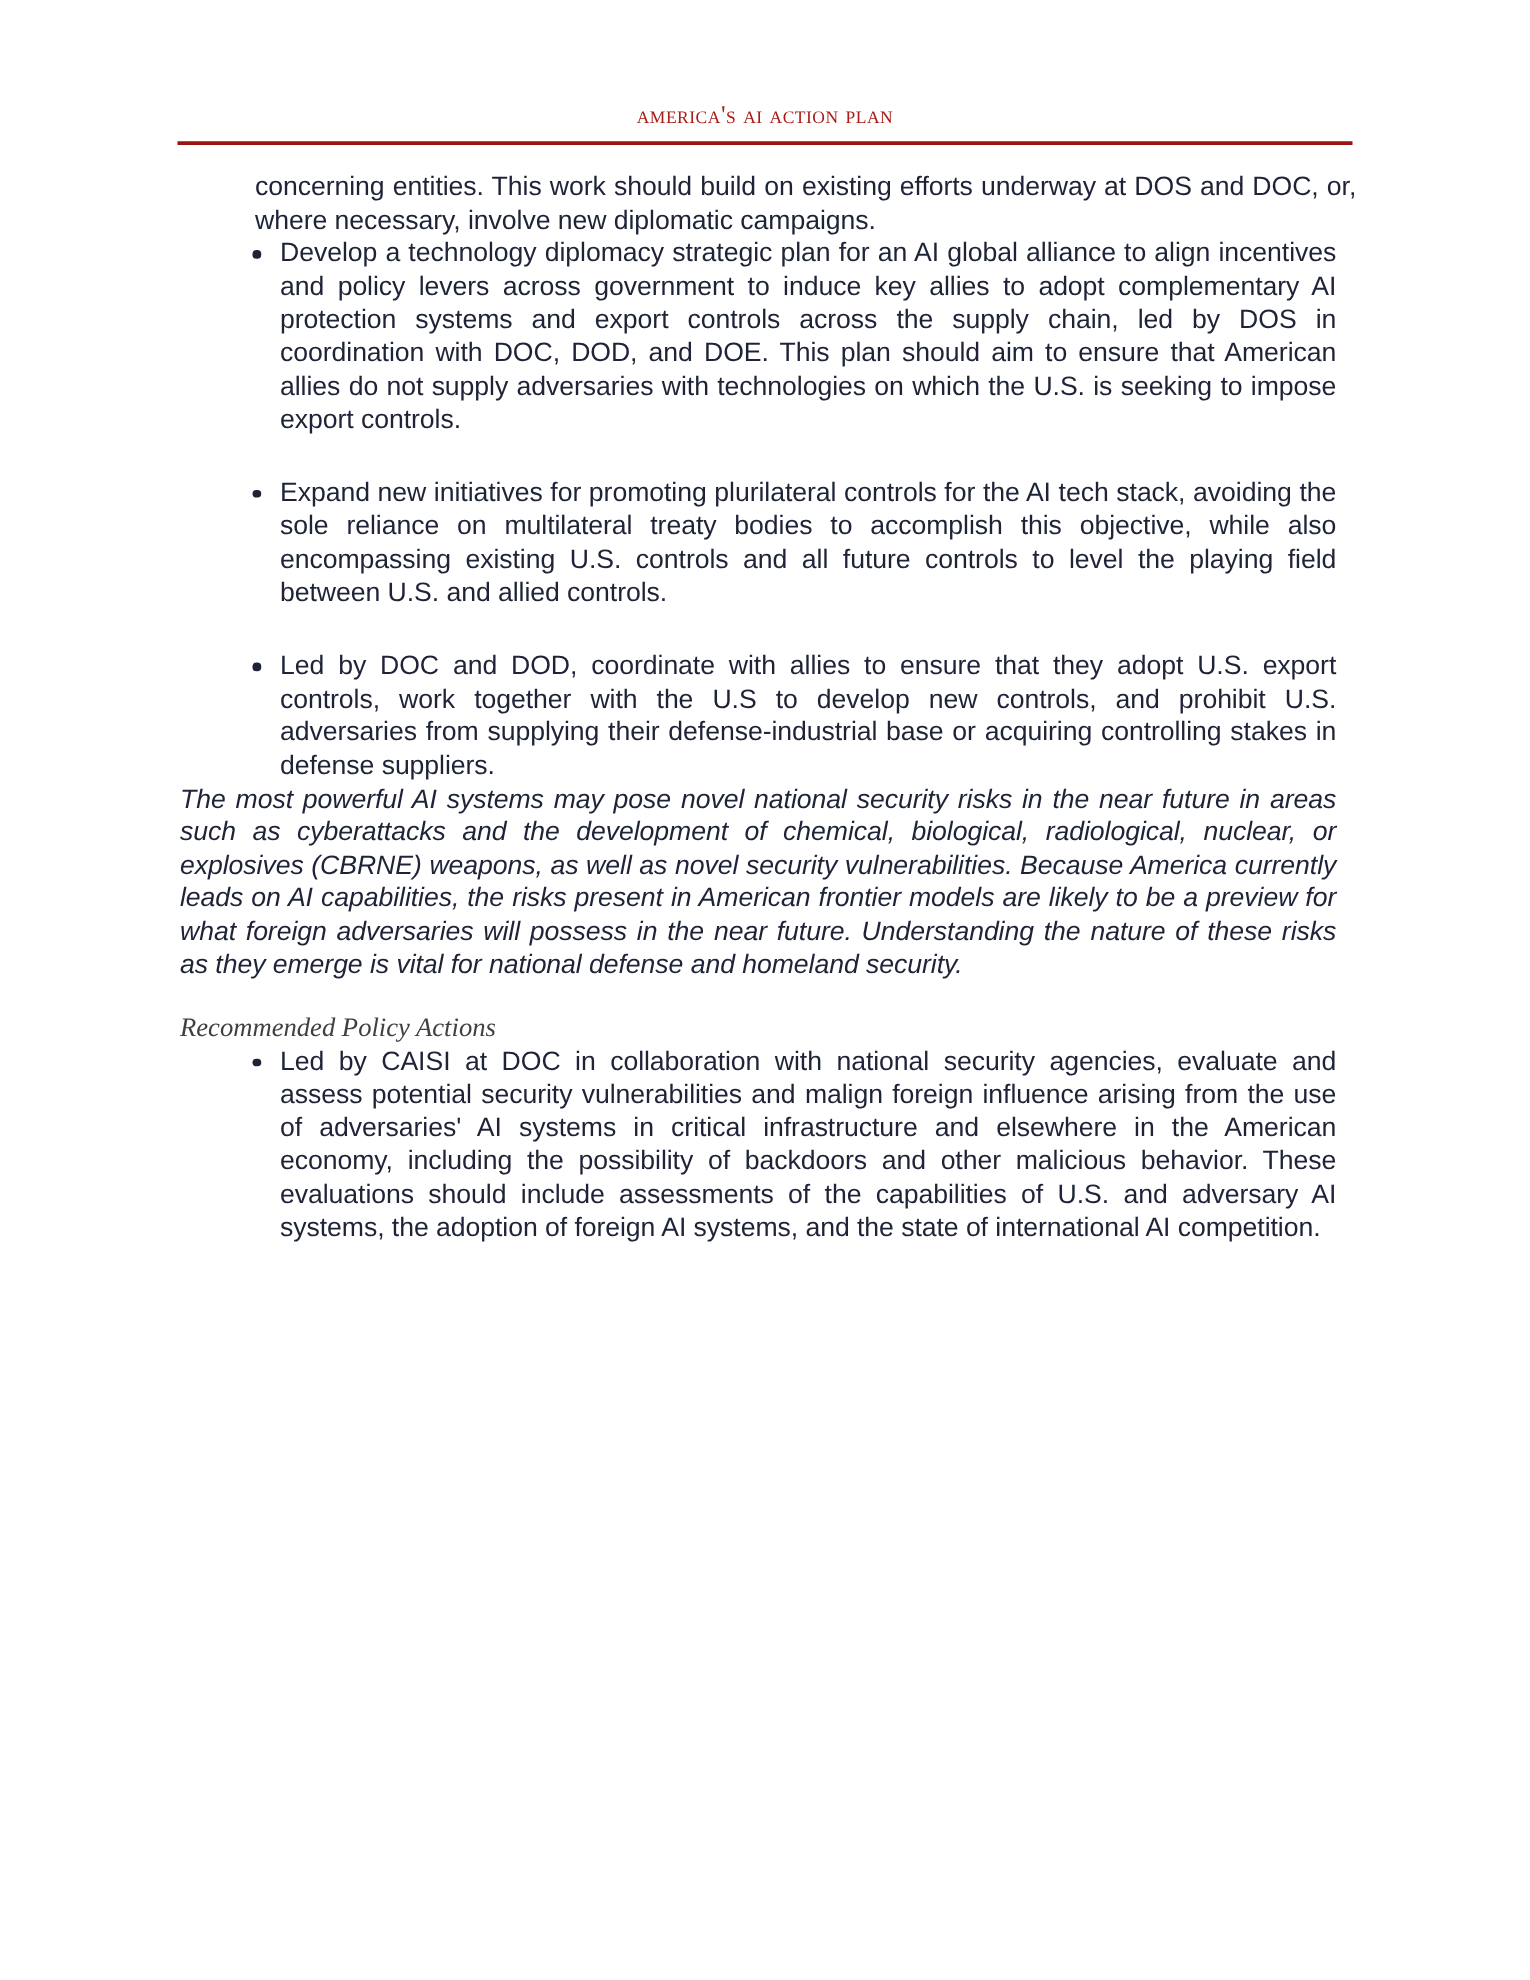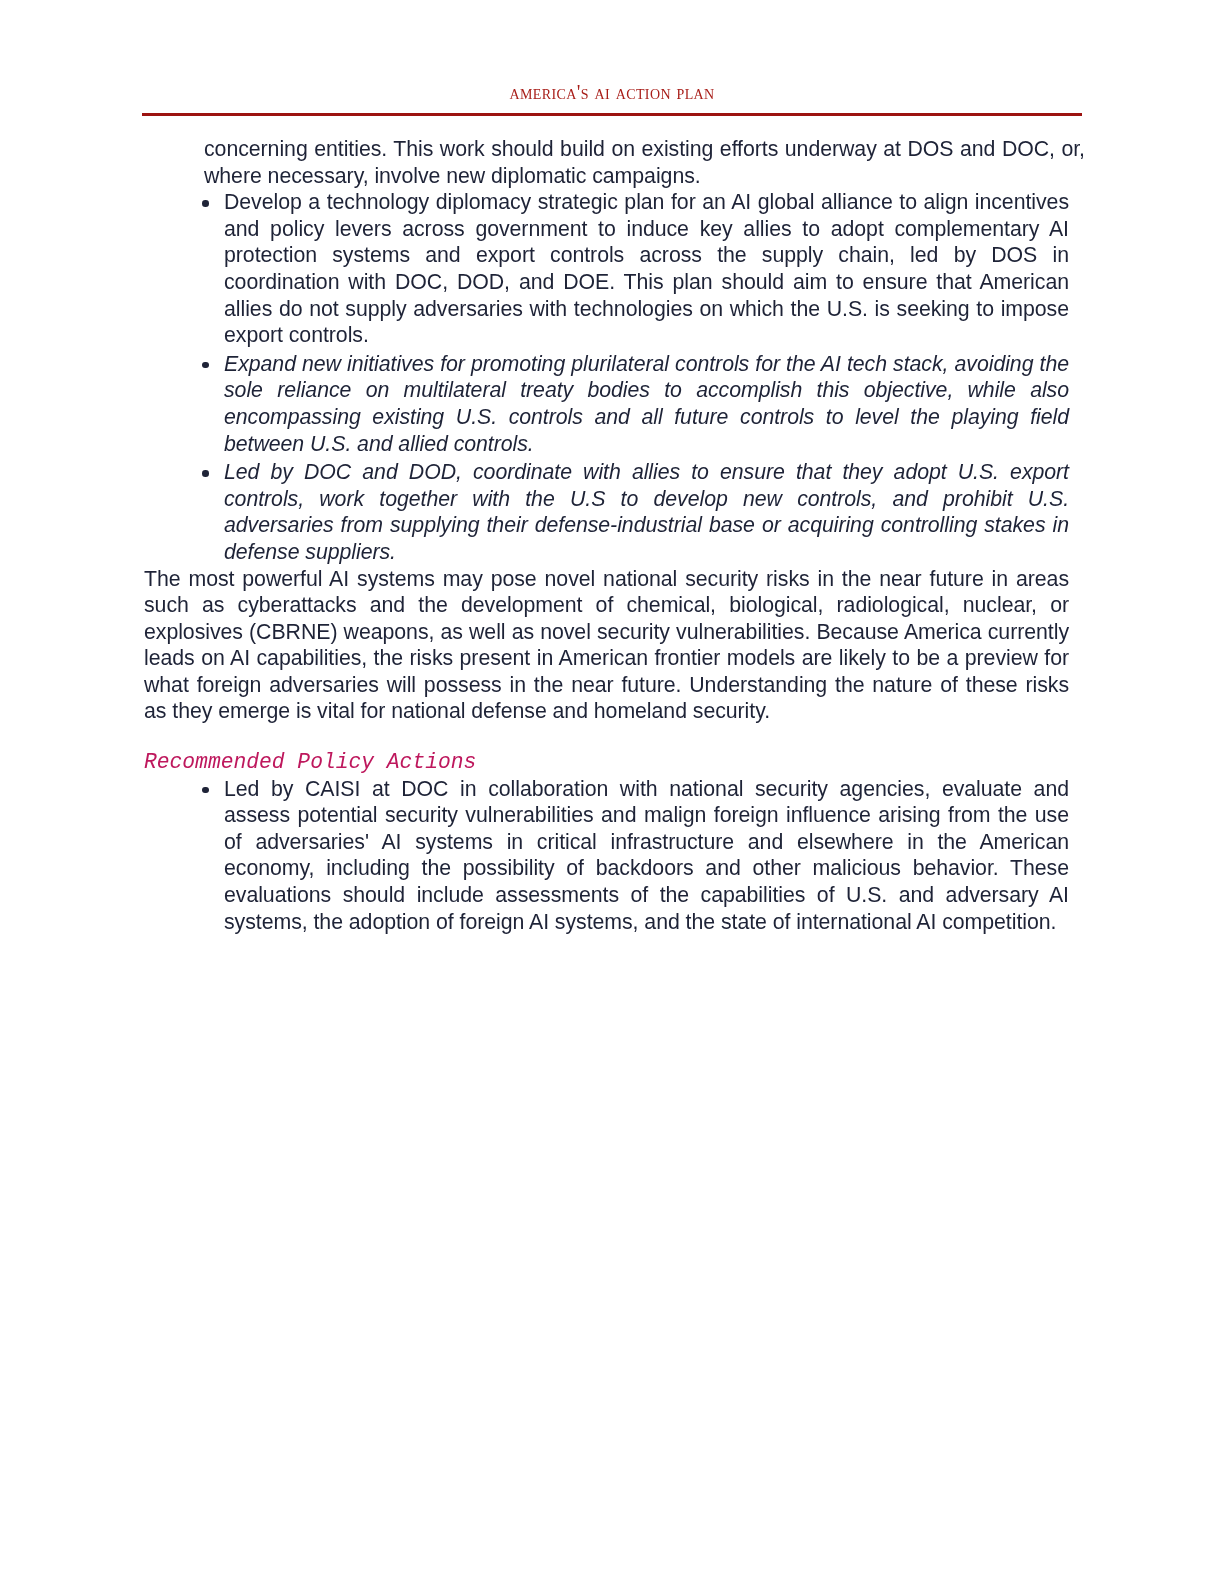--- a/index.html
+++ b/index.html
@@ -79,22 +79,21 @@
     padding: 0;
   }
 
   ul.bullet-list li.bullet-item {
     position: relative;
     margin: 0 0 0 44px;
     padding-left: 36px;
     width: 845px;
   }
   ul.bullet-list li.bullet-item + li.bullet-item {
-    margin-top: 2px;
-    font-style: italic;
+    margin-top: 32px;
   }
   ul.bullet-list li.bullet-item::before {
     content: "";
     position: absolute;
     left: 14px;
     top: 11px;
     width: 6.5px;
     height: 6.5px;
     border-radius: 50%;
     background: #1e2337;
@@ -112,29 +111,29 @@
     color: #1f2b46;
     margin: 0;
     width: 900px;
     letter-spacing: -0.2px;
     transform: scaleX(0.92);
     transform-origin: left top;
   }
 
   .heading-block { margin-top: 44px; }
 
-  .intro-paragraph { margin-top: 22px; width: 925px; }
+  .intro-paragraph { margin-top: 22px; width: 925px; font-style: italic; }
 
   h3.subsection-label {
-    font-family: Liberation Mono, monospace;
+    font-family: Liberation Serif, serif;
     font-style: italic;
     font-weight: 400;
     font-size: 21.3px;
     line-height: 26.6px;
-    color: #be185d;
+    color: #404040;
     margin: 0;
   }
   .subsection-block { margin-top: 24px; }
 
   .policy-list-block { margin-top: 19px; }
 
   
   .page-number {
     position: absolute;
     left: 0;

